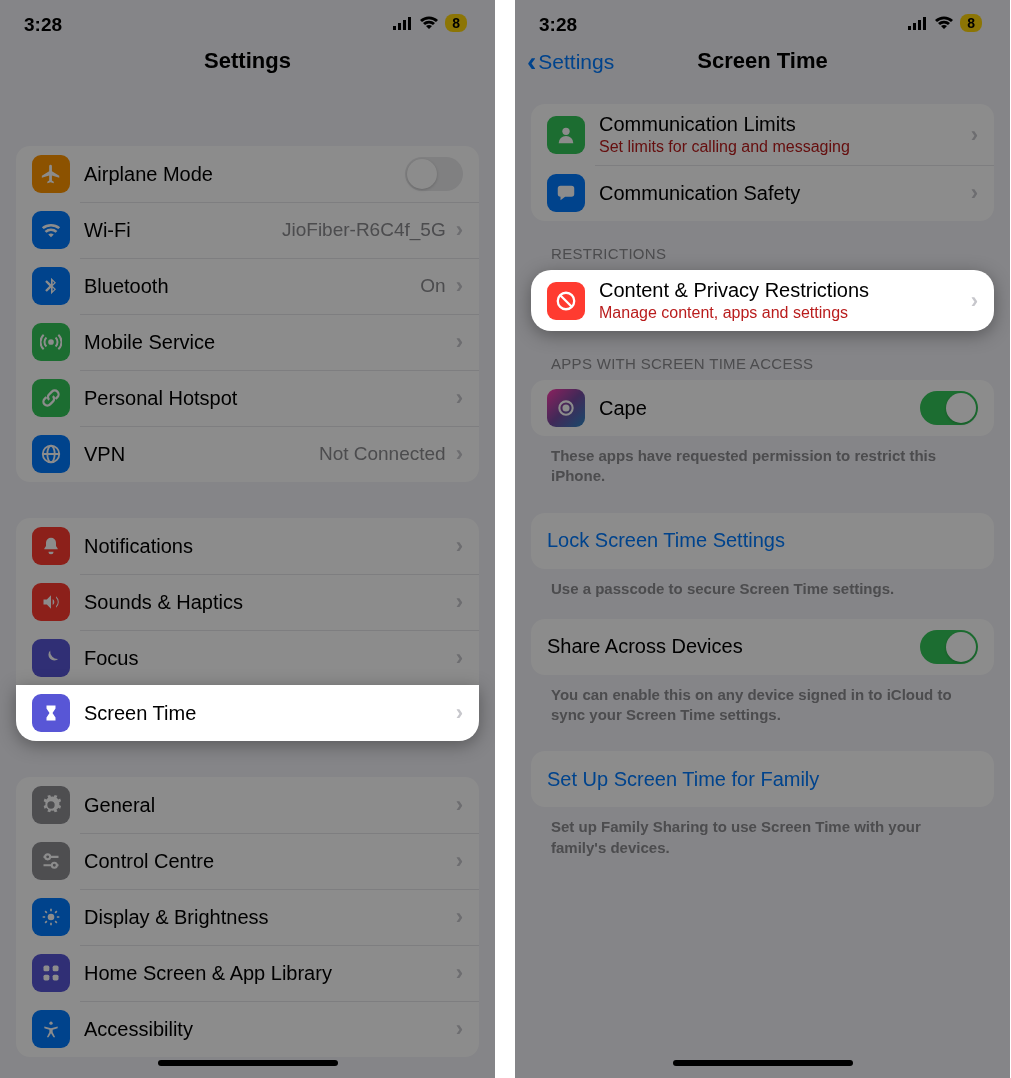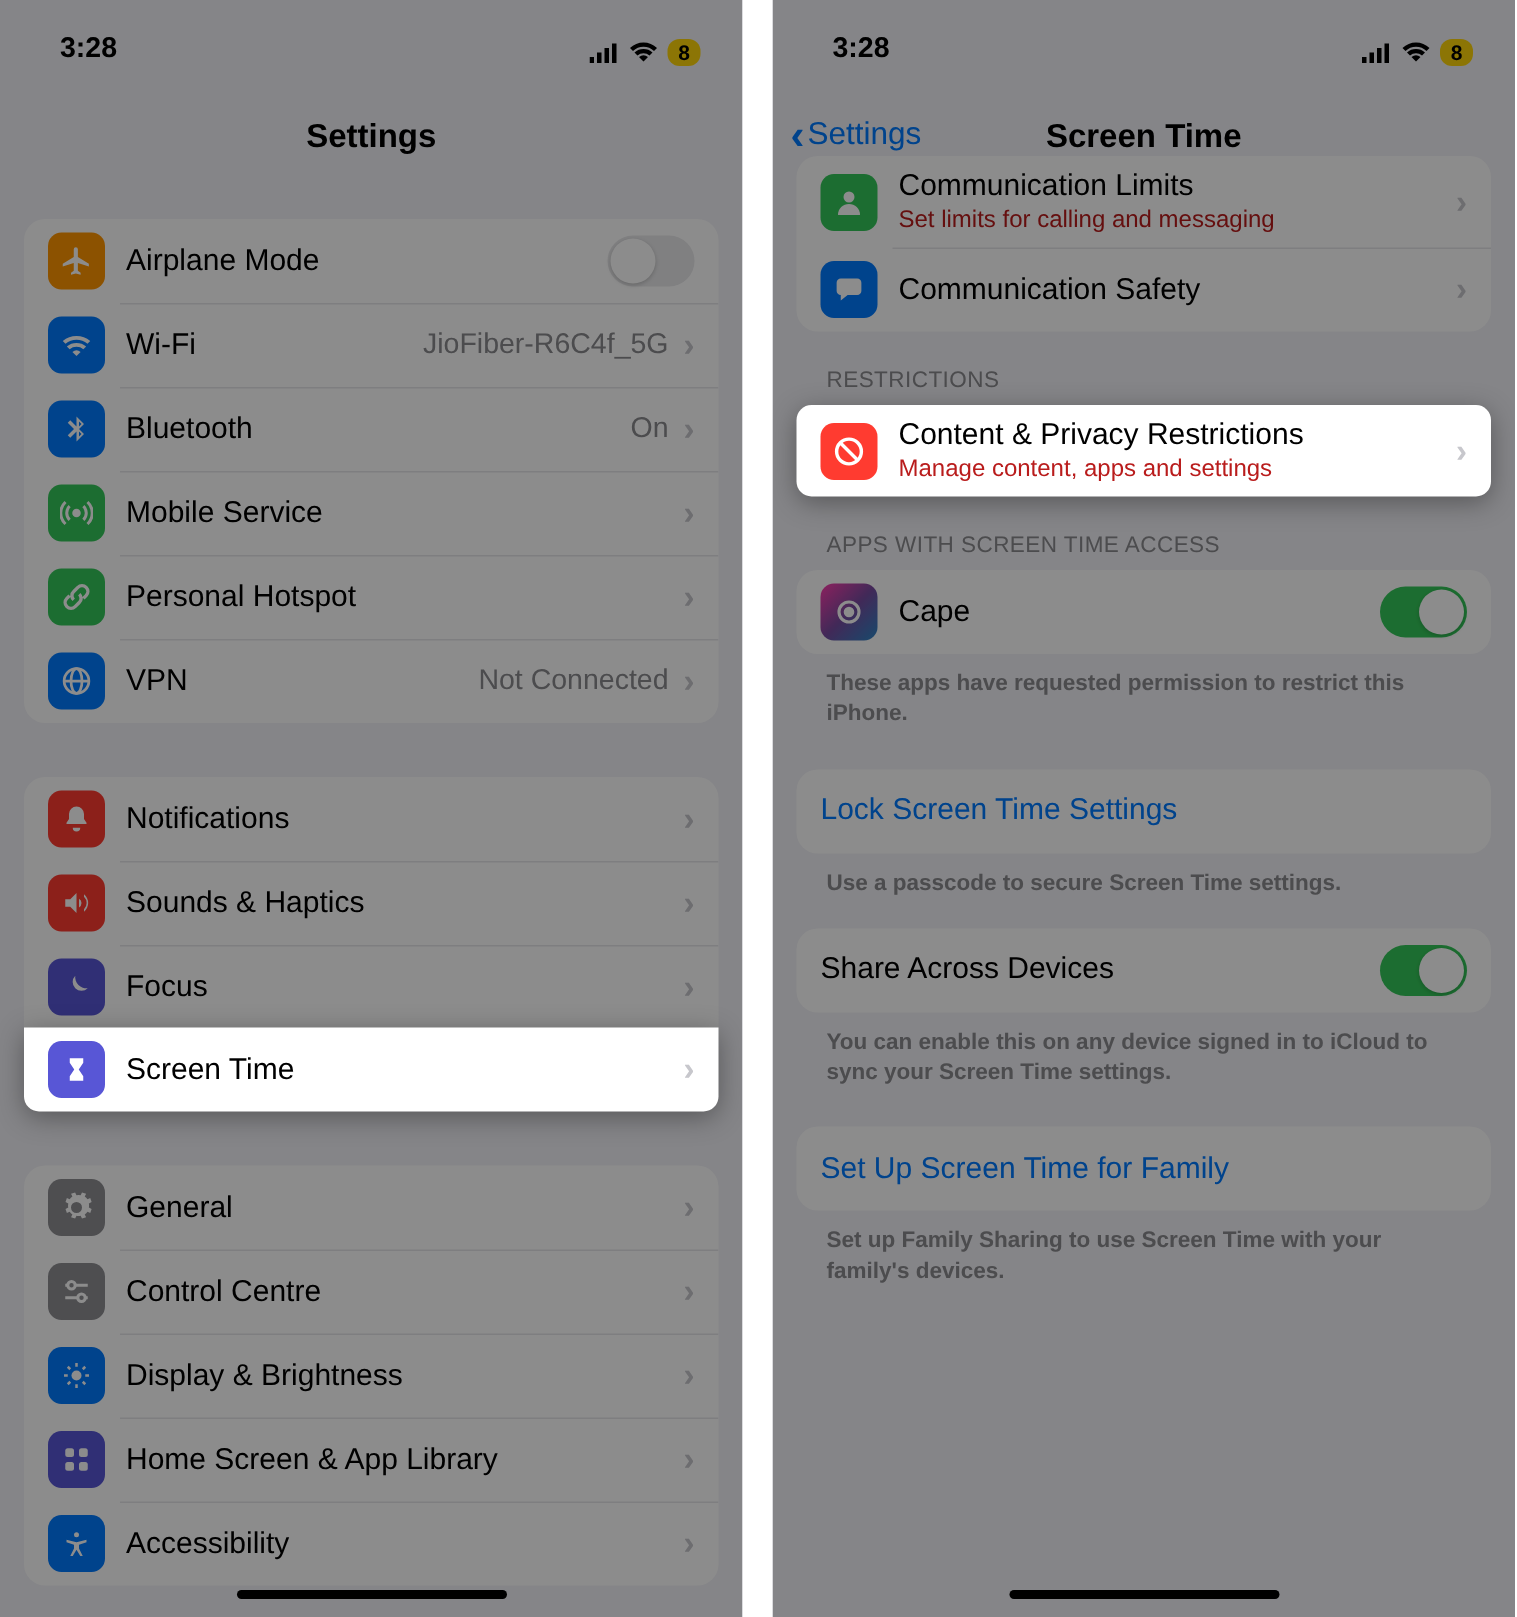--- a/index.html
+++ b/index.html
@@ -23,38 +23,38 @@
   .dim {
     position: absolute;
     inset: 0;
     background: rgba(0,0,0,0.45);
     pointer-events: none;
     z-index: 10;
   }
   .status-bar {
     display: flex;
     justify-content: space-between;
-    align-items: flex-end;
-    padding: 14px 28px 4px 40px;
+    align-items: flex-start;
+    padding: 14px 28px 4px 24px;
     height: 48px;
     font-weight: 600;
     font-size: 19px;
   }
   .status-right { display: flex; align-items: center; gap: 6px; }
   .battery-badge {
     background: #ffd60a;
     color: #000;
     font-size: 14px;
     font-weight: 600;
     border-radius: 8px;
     padding: 1px 7px;
   }
   .nav-bar {
     display: flex;
-    align-items: flex-end;
+    align-items: flex-start;
     justify-content: center;
     position: relative;
     height: 56px;
     padding: 0 16px;
   }
   .nav-title { font-size: 22px; font-weight: 700; }
   .nav-back {
     position: absolute;
     left: 12px;
     display: flex;
@@ -134,21 +134,21 @@
     top:2px; box-shadow:0 1px 3px rgba(0,0,0,0.2);
   }
   .toggle.off::after { left:2px; }
   .toggle.on::after { right:2px; }
   .link-row .row-title { color:#007aff; }
   .spacer-top { height: 42px; }
   .highlight {
     position: relative;
     z-index: 20;
     background:#fff;
-    border-radius:10px;
+    border-radius:20px;
     box-shadow: 0 4px 18px rgba(0,0,0,0.35);
   }
   .highlight .row::before { display:none; }
   .home-indicator {
     position:absolute; bottom:12px; left:50%; transform:translateX(-50%);
     width: 180px; height:6px; background:#000; border-radius:3px; z-index:30;
   }
   
   .ic-orange{background:#ff9500;} .ic-blue{background:#007aff;} .ic-green{background:#34c759;} .ic-gray{background:#8e8e93;} .ic-red{background:#ff3b30;}
   .ic-indigo{background:#5856d6;}

